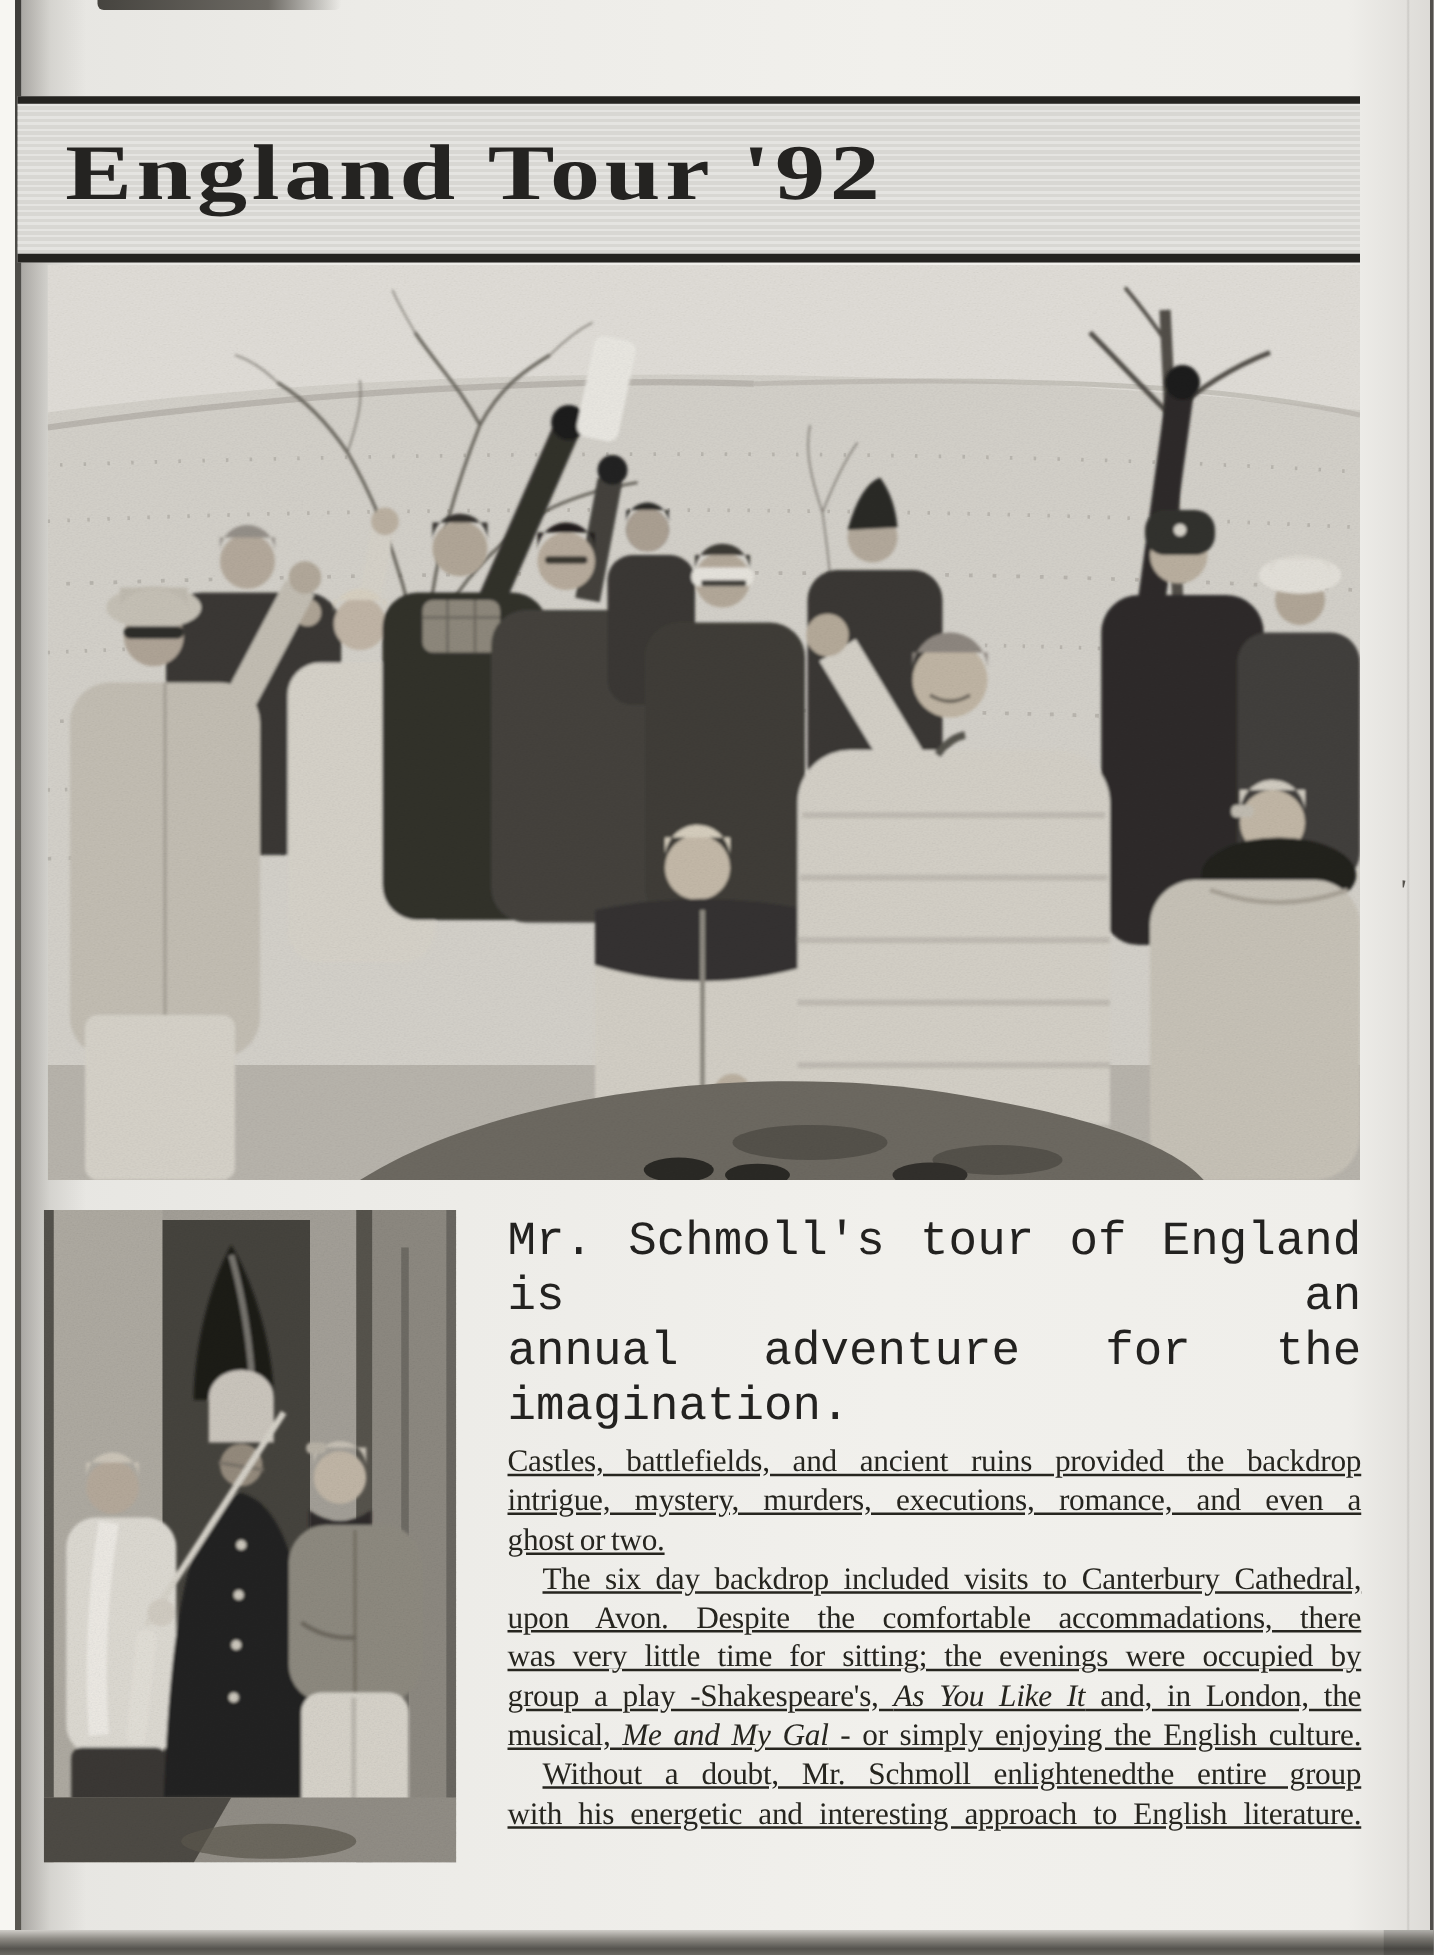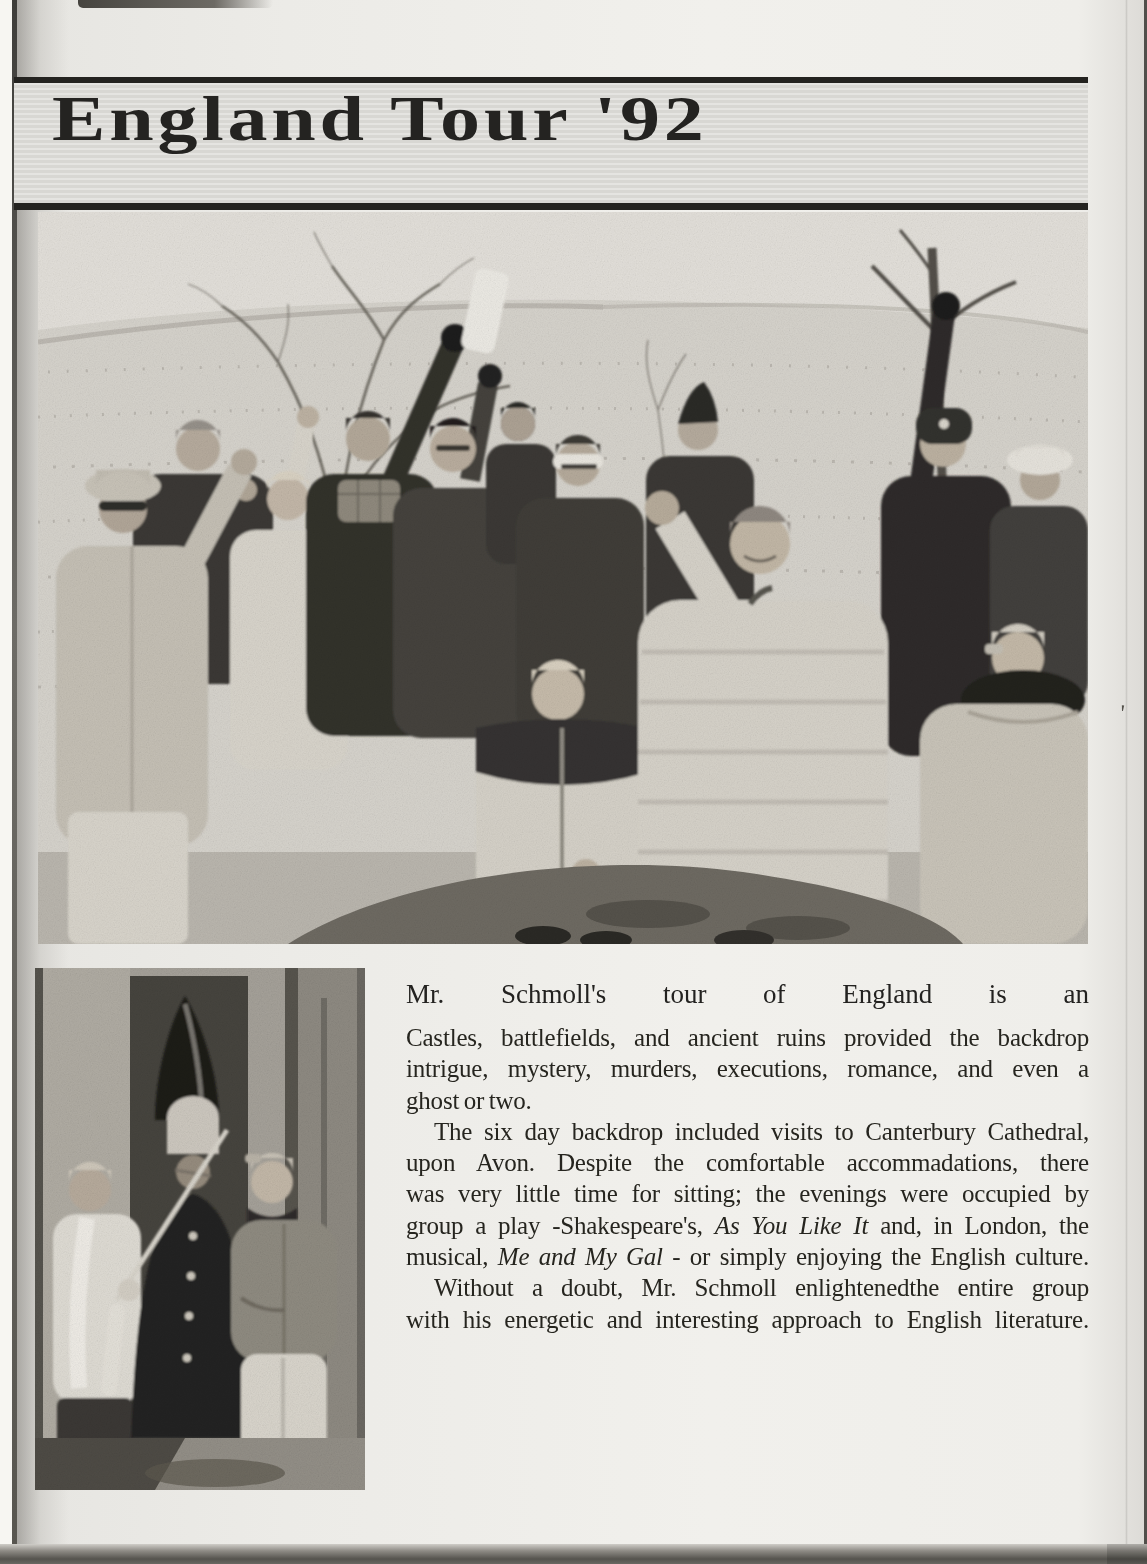--- a/index.html
+++ b/index.html
@@ -28,43 +28,43 @@
   .bottom-edge { position:absolute; left:0; right:0; bottom:0; height:20px;
     background:linear-gradient(180deg,#cfcdc8,#8d8a84 35%,#55534e 75%,#6a6862);
     box-shadow:-40px 0 0 0 rgba(0,0,0,.15) inset; }
 
   
   .title-banner {
     position:absolute; left:14px; top:77px; width:1074px; height:133px;
     border-top:6px solid #242320; border-bottom:7px solid #242320;
     background:#dcdbd7;
     background-image:repeating-linear-gradient(180deg,rgba(255,255,255,.25) 0 2px,rgba(0,0,0,.02) 2px 5px);
-    display:flex; align-items:flex-start;
+    display:flex; align-items:center;
   }
   .banner-title {
     display:inline-block;
     font-weight:bold; font-size:63px; color:#242321;
     letter-spacing:3px; padding-left:30px; padding-bottom:10px;
     transform:scaleX(1.27); transform-origin:left center;
     white-space:nowrap;
   }
 
   
   .photo { position:absolute; overflow:hidden; }
   .photo svg { display:block; width:100%; height:100%; }
   .group-photo { left:38px; top:212px; width:1050px; height:732px; }
   .guard-photo { left:35px; top:968px; width:330px; height:522px; }
 
   
   .article { position:absolute; left:406px; top:972px; width:683px; color:#26251f; }
-  .headline { font-size:27px; line-height:44px; color:#232220; word-spacing:-1px; }
+  .headline { font-size:38px; line-height:44px; color:#232220; word-spacing:-1px;font-family:Liberation Mono, monospace; }
   .hl-line { text-align:justify; text-align-last:justify; }
   .article-body { margin-top:6px; font-size:25px; line-height:31.3px;
     word-spacing:-1.5px; letter-spacing:-0.2px; }
-  .line { text-align:justify; text-align-last:justify; }
+  .line { text-align:justify; text-align-last:justify;text-decoration:underline; }
   .line.no-just { text-align-last:left; }
   .para.indent .line:first-child { text-indent:28px; }
   .line i { font-style:italic; }
 
   .stray-mark { position:absolute; left:1120px; top:700px; font-size:24px;
     color:#55524c; transform:rotate(6deg); }
 </style>
 </head>
 <body>
 
@@ -320,20 +320,21 @@
       <path d="M0,470 H330 V522 H0 Z" fill="#938f87"></path>
       <path d="M0,470 H150 L120,522 H0 Z" fill="#4e4b45"></path>
       <ellipse cx="180" cy="505" rx="70" ry="14" fill="#5c594f" opacity=".7"></ellipse>
       <rect x="0" y="0" width="330" height="522" filter="url(#grainB)" opacity="0.24" style="mix-blend-mode:multiply"></rect>
     </svg>
   </div>
 
   <div class="article">
     <div class="headline">
         <div class="hl-line">Mr. Schmoll's tour of England is an</div>
+        <div class="hl-line">annual adventure for the imagination.</div>
       </div>
     <div class="article-body">
         <div class="para">
           <div class="line"><span>Castles, battlefields, and ancient ruins provided the backdrop</span></div>
           <div class="line"><span>intrigue, mystery, murders, executions, romance, and even a</span></div>
           <div class="line no-just"><span>ghost or two.</span></div>
         </div>
         <div class="para indent">
           <div class="line"><span>The six day backdrop included visits to Canterbury Cathedral,</span></div>
           <div class="line"><span>upon Avon.  Despite the comfortable accommadations, there</span></div>

